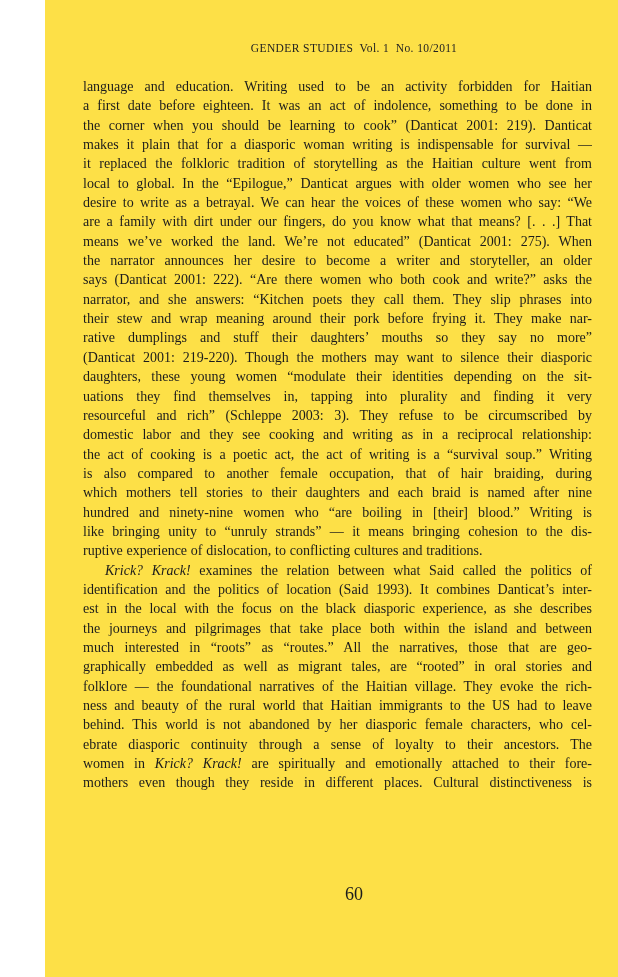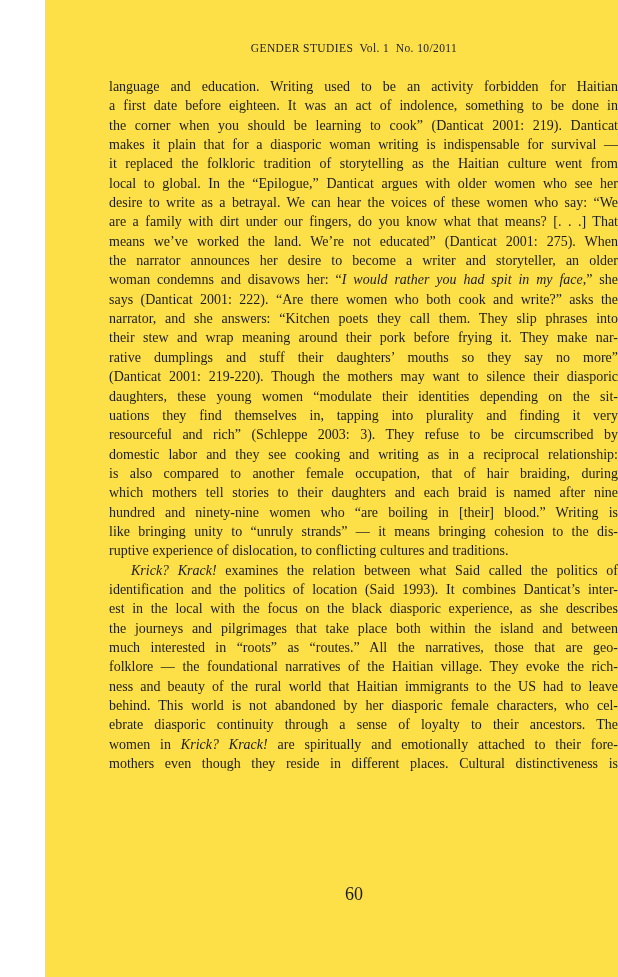--- a/index.html
+++ b/index.html
@@ -20,21 +20,21 @@
     position: absolute;
     top: 42px; left: 0; right: 0;
     text-align: center;
     font-size: 11.5px;
     letter-spacing: 0.4px;
     white-space: pre;
     color: #222;
   }
   .article-body {
     position: absolute;
-    top: 77px; left: 64px;
+    top: 77px; left: 38px;
     width: 509px;
   }
   .line {
     font-size: 14px;
     line-height: 19.35px;
     height: 19.35px;
     overflow: hidden;
     text-align: justify;
     text-align-last: justify;
     -moz-text-align-last: justify;
@@ -73,40 +73,41 @@
       <div class="line stretch">language and education. Writing used to be an activity forbidden for Haitian</div>
       <div class="line stretch">a first date before eighteen. It was an act of indolence, something to be done in</div>
       <div class="line stretch">the corner when you should be learning to cook” (Danticat 2001: 219). Danticat</div>
       <div class="line stretch">makes it plain that for a diasporic woman writing is indispensable for survival —</div>
       <div class="line stretch">it replaced the folkloric tradition of storytelling as the Haitian culture went from</div>
       <div class="line stretch">local to global. In the “Epilogue,” Danticat argues with older women who see her</div>
       <div class="line stretch">desire to write as a betrayal. We can hear the voices of these women who say: “We</div>
       <div class="line stretch">are a family with dirt under our fingers, do you know what that means? [. . .] That</div>
       <div class="line stretch">means we’ve worked the land. We’re not educated” (Danticat 2001: 275). When</div>
       <div class="line stretch">the narrator announces her desire to become a writer and storyteller, an older</div>
-      <div class="line stretch">woman condemns and disavows her: “<i>I would rather you had spit in my face</i>,” she</div>
       <div class="line stretch">says (Danticat 2001: 222). “Are there women who both cook and write?” asks the</div>
       <div class="line stretch">narrator, and she answers: “Kitchen poets they call them. They slip phrases into</div>
       <div class="line stretch">their stew and wrap meaning around their pork before frying it. They make nar-</div>
       <div class="line stretch">rative dumplings and stuff their daughters’ mouths so they say no more”</div>
       <div class="line stretch">(Danticat 2001: 219-220). Though the mothers may want to silence their diasporic</div>
       <div class="line stretch">daughters, these young women “modulate their identities depending on the sit-</div>
       <div class="line stretch">uations they find themselves in, tapping into plurality and finding it very</div>
       <div class="line stretch">resourceful and rich” (Schleppe 2003: 3). They refuse to be circumscribed by</div>
       <div class="line stretch">domestic labor and they see cooking and writing as in a reciprocal relationship:</div>
+      <div class="line stretch">the act of cooking is a poetic act, the act of writing is a “survival soup.” Writing</div>
       <div class="line stretch">is also compared to another female occupation, that of hair braiding, during</div>
       <div class="line stretch">which mothers tell stories to their daughters and each braid is named after nine</div>
       <div class="line stretch">hundred and ninety-nine women who “are boiling in [their] blood.” Writing is</div>
       <div class="line stretch">like bringing unity to “unruly strands” — it means bringing cohesion to the dis-</div>
       <div class="line no-stretch">ruptive experience of dislocation, to conflicting cultures and traditions.</div>
       <div class="line stretch indent"><i>Krick? Krack!</i> examines the relation between what Said called the politics of</div>
       <div class="line stretch">identification and the politics of location (Said 1993). It combines Danticat’s inter-</div>
       <div class="line stretch">est in the local with the focus on the black diasporic experience, as she describes</div>
       <div class="line stretch">the journeys and pilgrimages that take place both within the island and between</div>
       <div class="line stretch">much interested in “roots” as “routes.” All the narratives, those that are geo-</div>
+      <div class="line stretch">graphically embedded as well as migrant tales, are “rooted” in oral stories and</div>
       <div class="line stretch">folklore — the foundational narratives of the Haitian village. They evoke the rich-</div>
       <div class="line stretch">ness and beauty of the rural world that Haitian immigrants to the US had to leave</div>
       <div class="line stretch">behind. This world is not abandoned by her diasporic female characters, who cel-</div>
       <div class="line stretch">ebrate diasporic continuity through a sense of loyalty to their ancestors. The</div>
       <div class="line stretch">women in <i>Krick? Krack!</i> are spiritually and emotionally attached to their fore-</div>
       <div class="line stretch">mothers even though they reside in different places. Cultural distinctiveness is</div>
     </div>
 
   <div class="page-number">60</div>
 </div>

